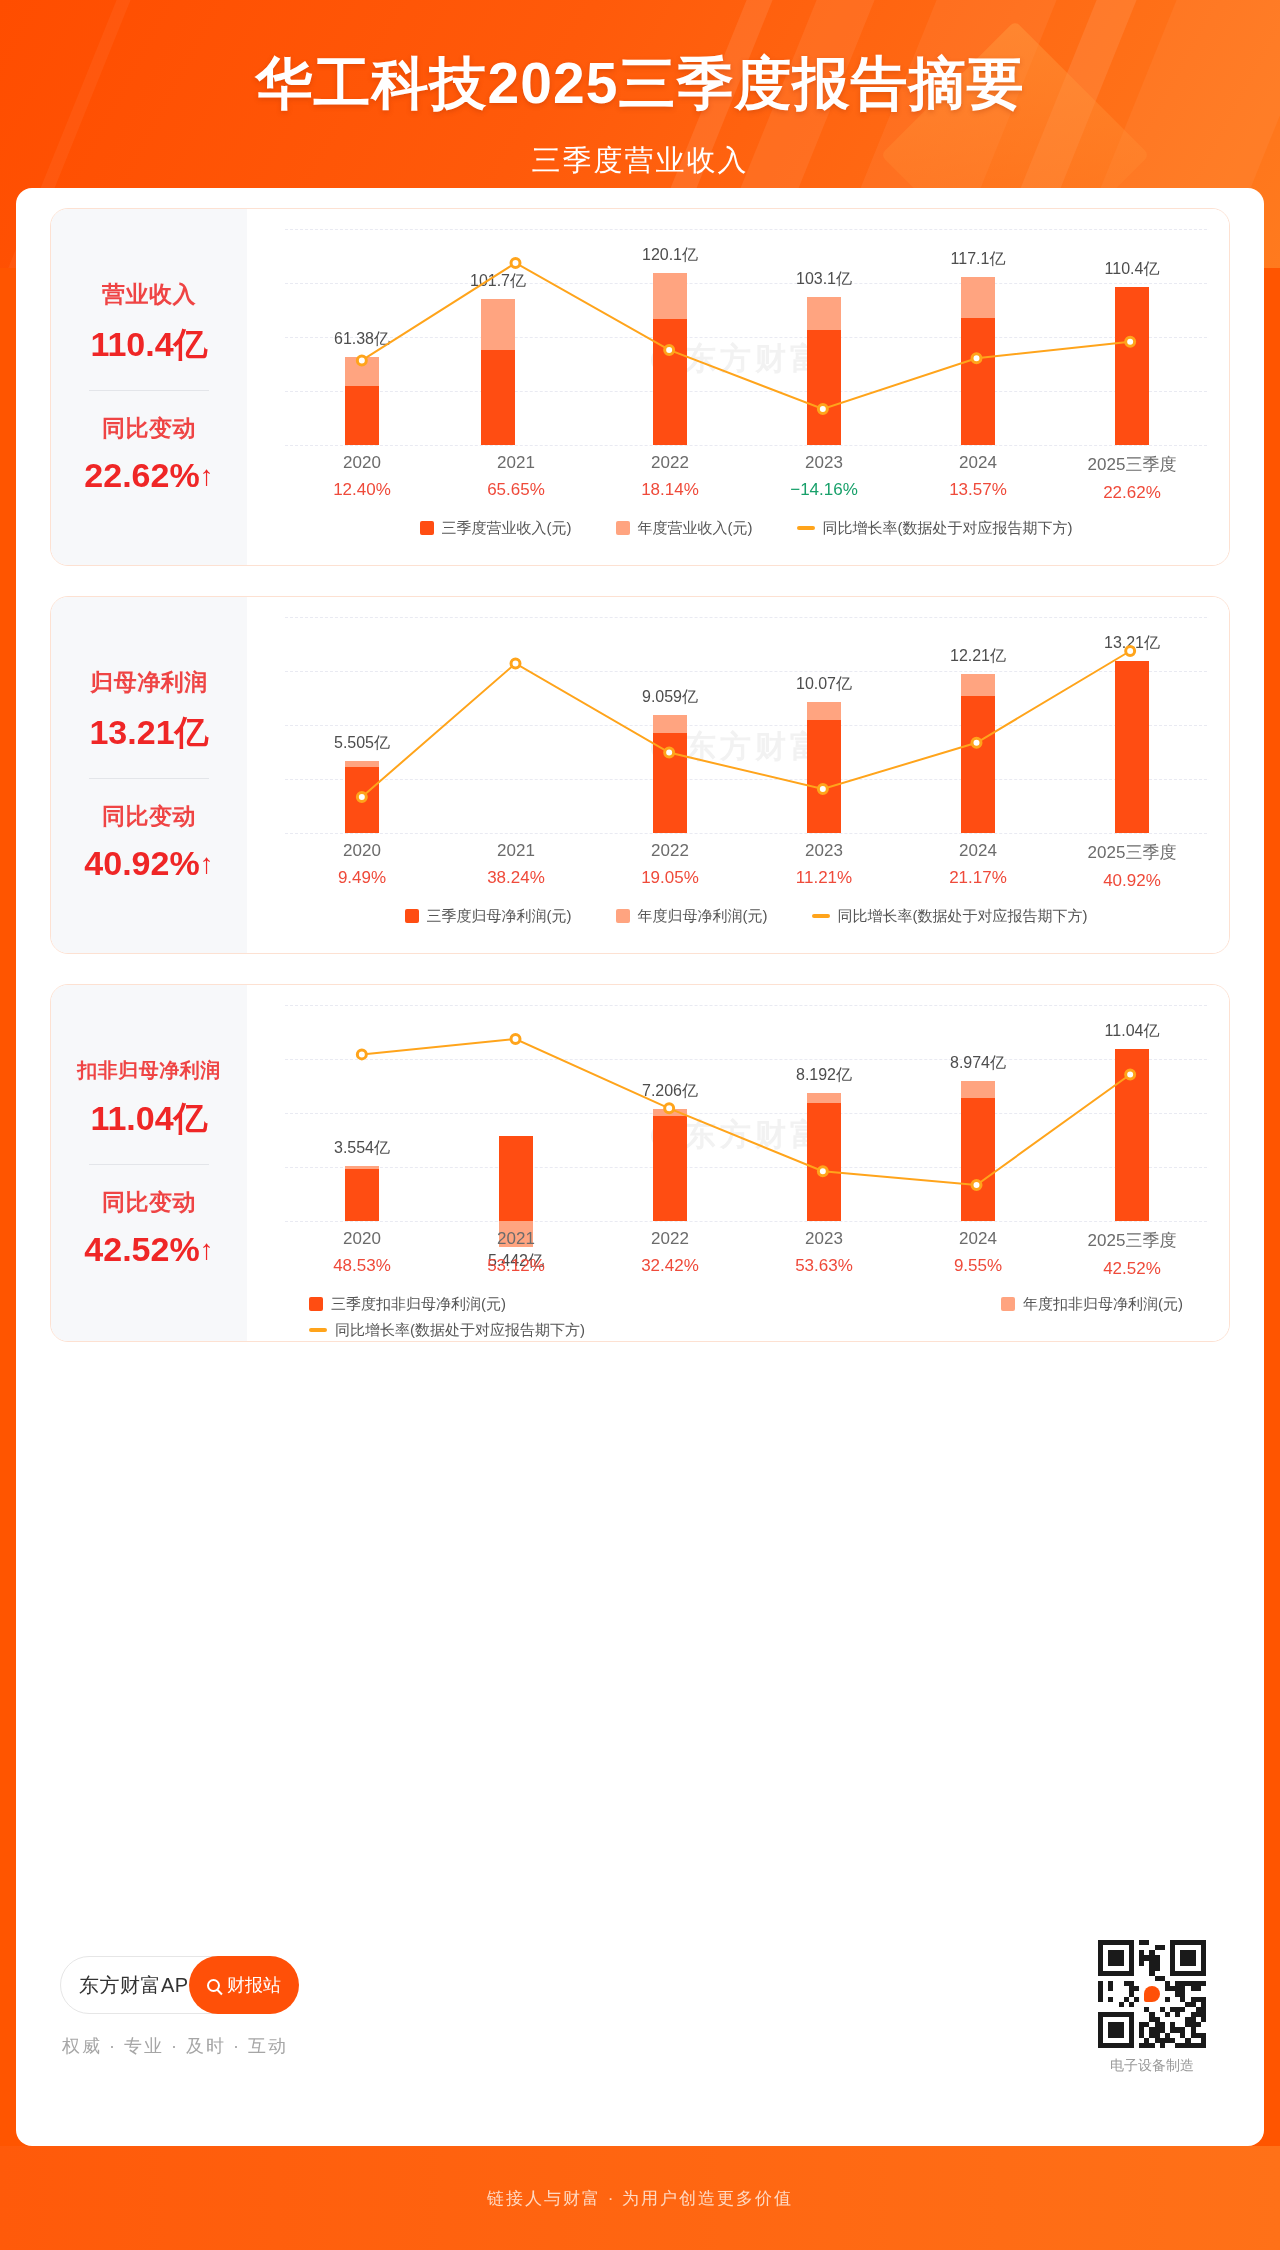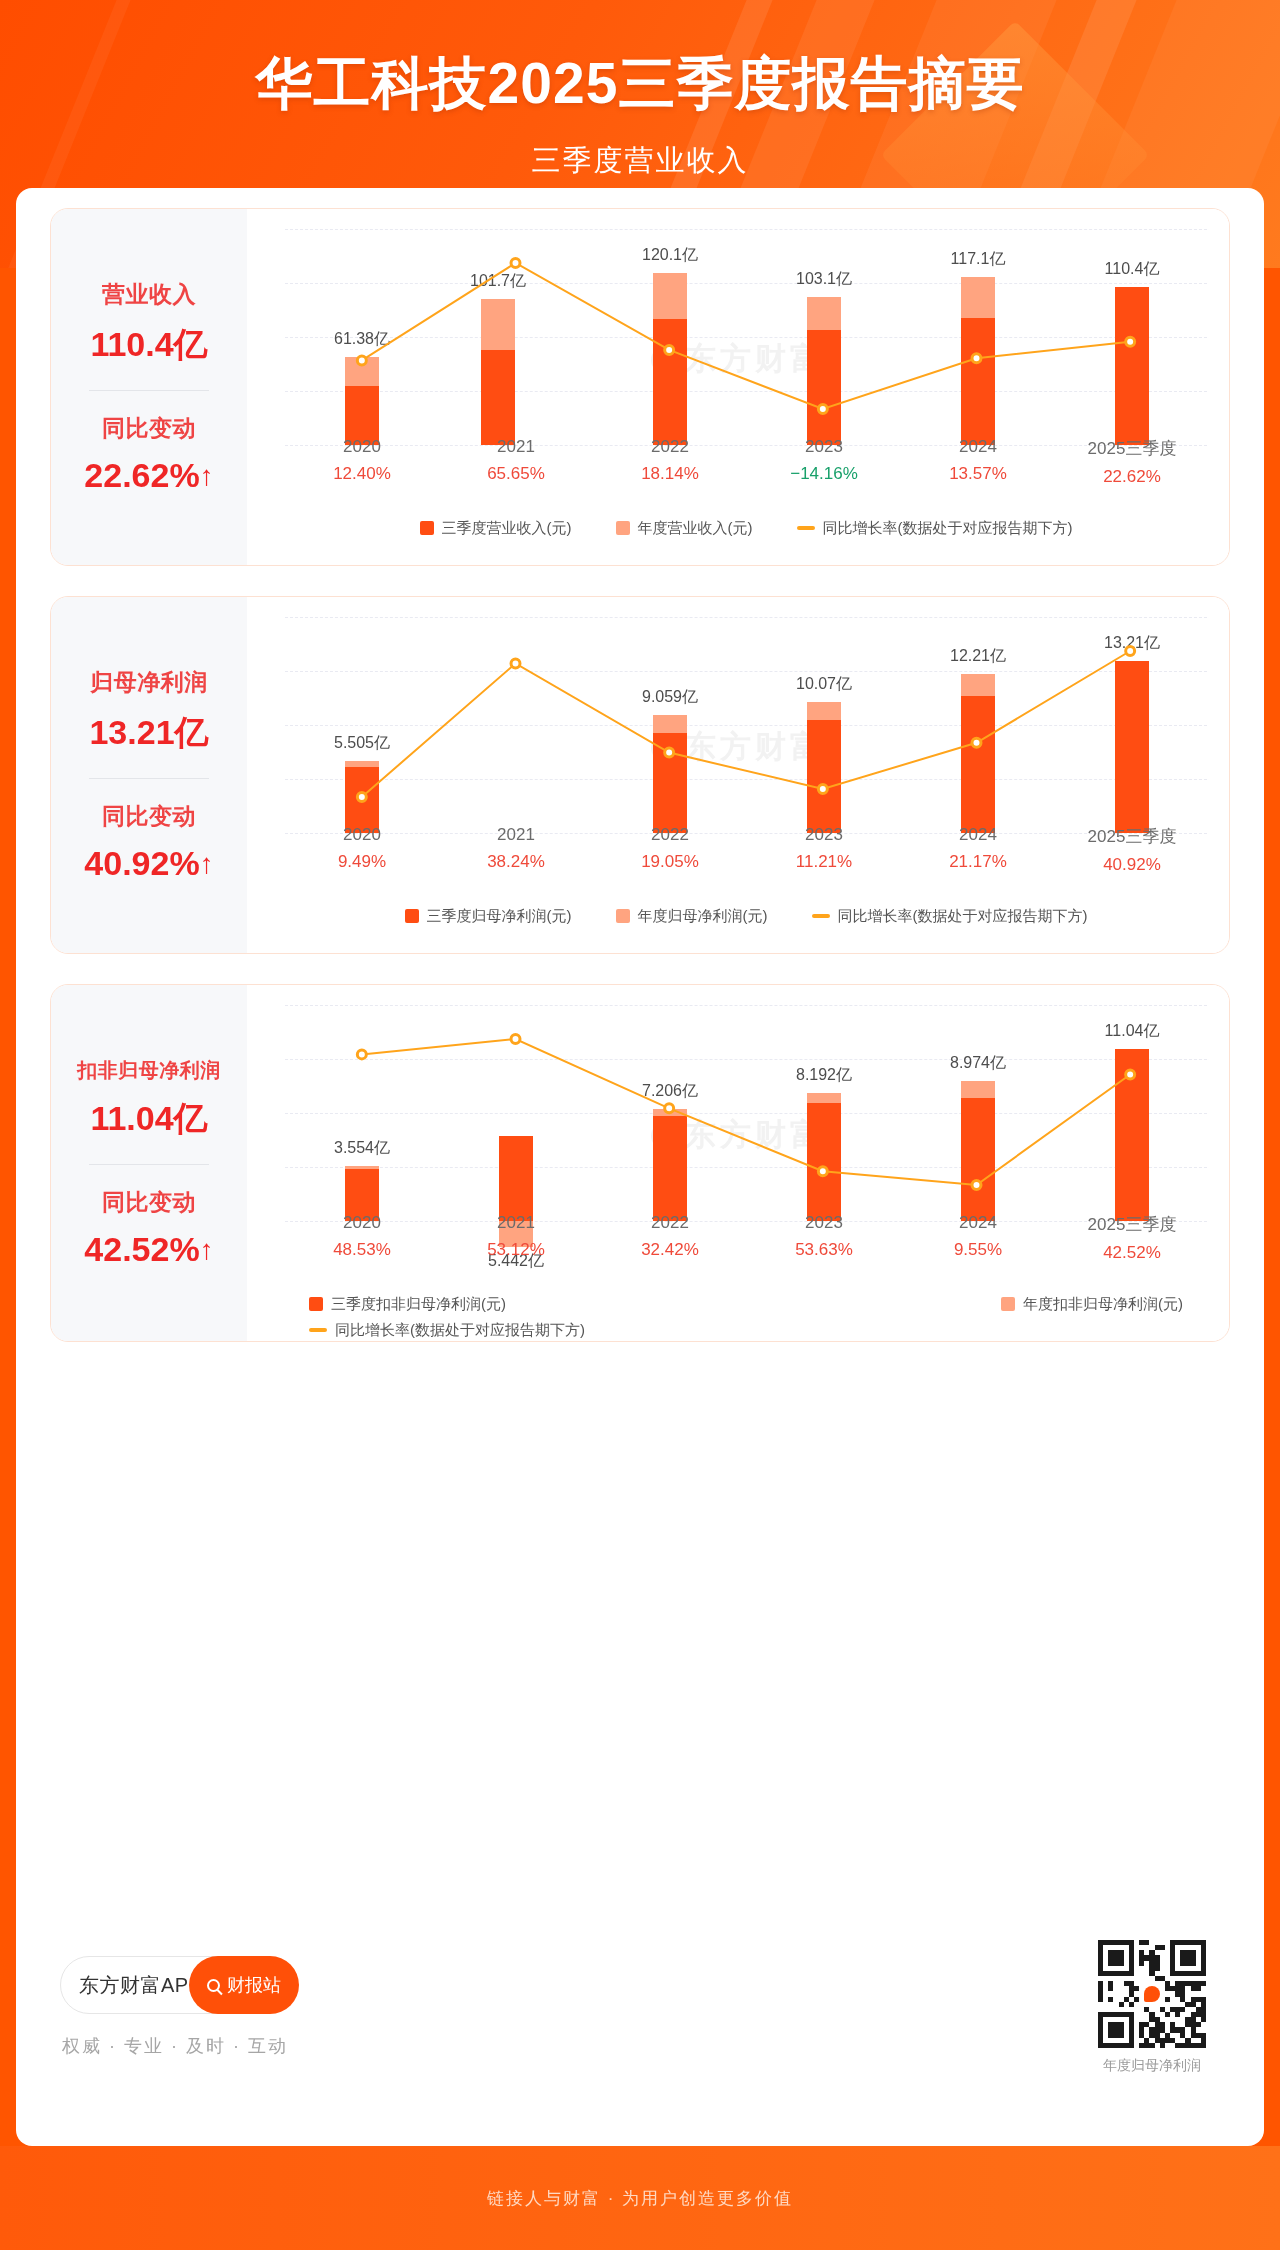--- a/index.html
+++ b/index.html
@@ -85,21 +85,21 @@
   .bar-annual { width: 100%; background: #ffa480; }
   .bar-q3 { width: 100%; background: #ff4d12; }
   .bar-annual-below { width: 100%; background: #ffa480; }
   .bar-lab {
     position: absolute; left: 50%; transform: translateX(-50%);
     font-size: 16px; color: #4d4d4d; white-space: nowrap;
   }
 
   svg.lineLayer { position: absolute; left: 0; top: 0; width: 100%; height: 100%; overflow: visible; z-index: 3; }
 
-  .axis { position: absolute; left: 38px; right: 22px; top: 228px; height: 58px; z-index: 2; }
+  .axis { position: absolute; left: 38px; right: 22px; top: 244px; height: 58px; z-index: 2; }
   .axis-cell { position: absolute; text-align: center; }
   .axis-year { font-size: 17px; color: #6b6b6b; white-space: nowrap; }
   .axis-pct { font-size: 17px; margin-top: 7px; white-space: nowrap; }
   .pct-pos { color: #ef4a3a; }
   .pct-neg { color: #18a06a; }
 
   .legend { position: absolute; left: 38px; right: 22px; top: 306px; z-index: 2; }
   .legend-row { display: flex; align-items: center; justify-content: center; gap: 44px; height: 26px; }
   .legend-row.split { justify-content: space-between; padding: 0 24px; }
   .legend-row.left { justify-content: flex-start; padding-left: 24px; }
@@ -731,21 +731,21 @@
             <div class="qr-cell" style="left: 0px; top: 97.7143px; width: 5.14286px; height: 5.14286px;"></div>
             <div class="qr-cell" style="left: 30.8571px; top: 97.7143px; width: 5.14286px; height: 5.14286px;"></div>
             <div class="qr-cell" style="left: 0px; top: 102.857px; width: 5.14286px; height: 5.14286px;"></div>
             <div class="qr-cell" style="left: 5.14286px; top: 102.857px; width: 5.14286px; height: 5.14286px;"></div>
             <div class="qr-cell" style="left: 10.2857px; top: 102.857px; width: 5.14286px; height: 5.14286px;"></div>
             <div class="qr-cell" style="left: 15.4286px; top: 102.857px; width: 5.14286px; height: 5.14286px;"></div>
             <div class="qr-cell" style="left: 20.5714px; top: 102.857px; width: 5.14286px; height: 5.14286px;"></div>
             <div class="qr-cell" style="left: 25.7143px; top: 102.857px; width: 5.14286px; height: 5.14286px;"></div>
             <div class="qr-cell" style="left: 30.8571px; top: 102.857px; width: 5.14286px; height: 5.14286px;"></div>
           </div>
-        <div class="qr-cap">年度归母净利润</div>
+        <div class="qr-cap">电子设备制造</div>
       </div>
     </div>
   </div>
 
   <div class="bottom-strip">
     <span class="txt">链接人与财富 · 为用户创造更多价值</span>
   </div>
 </div>
 
 </body></html>

